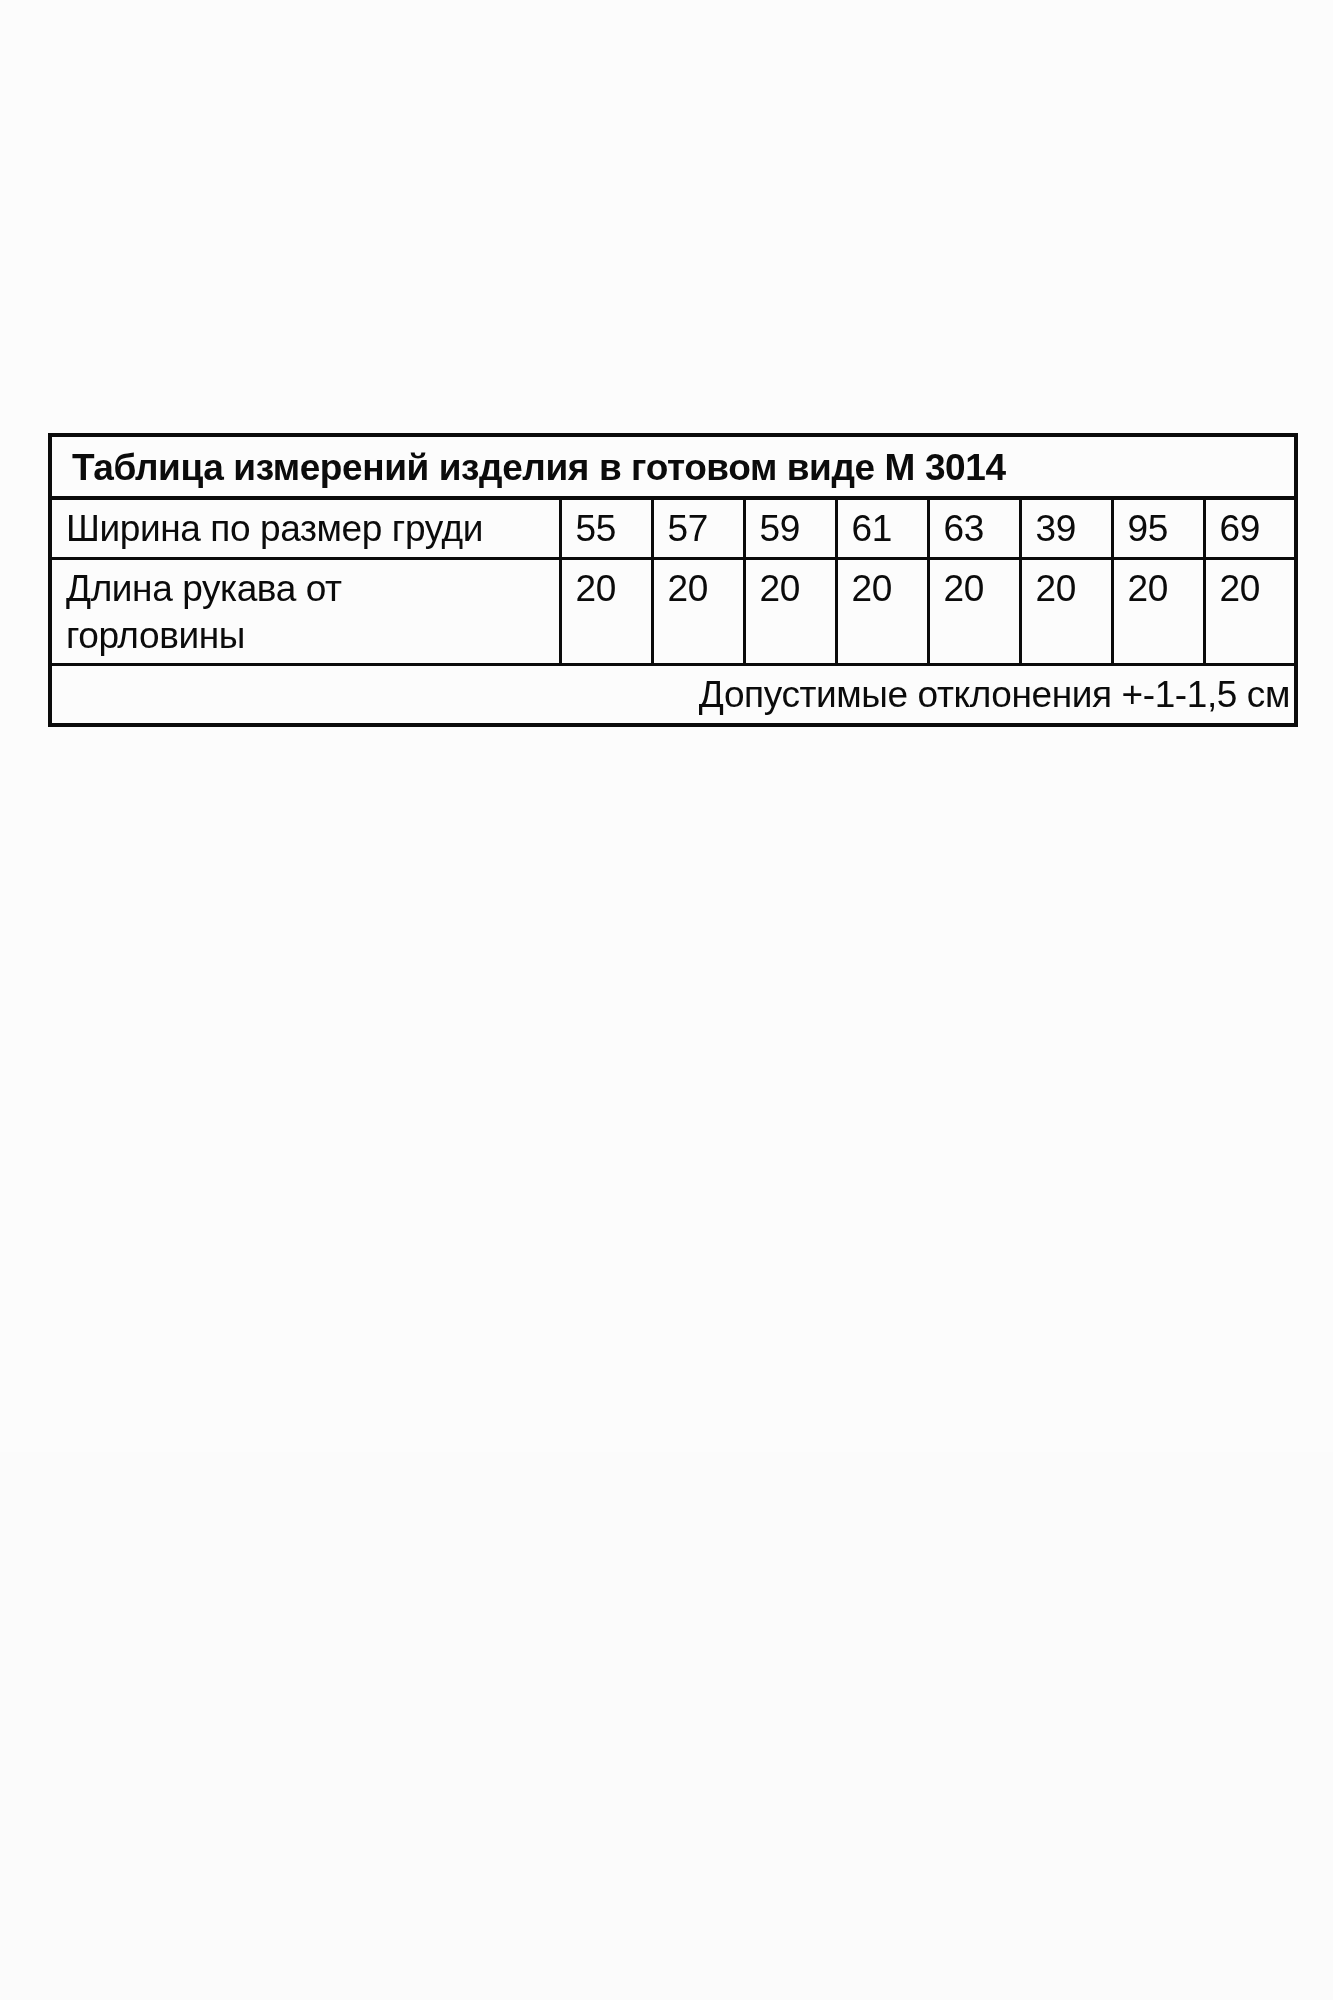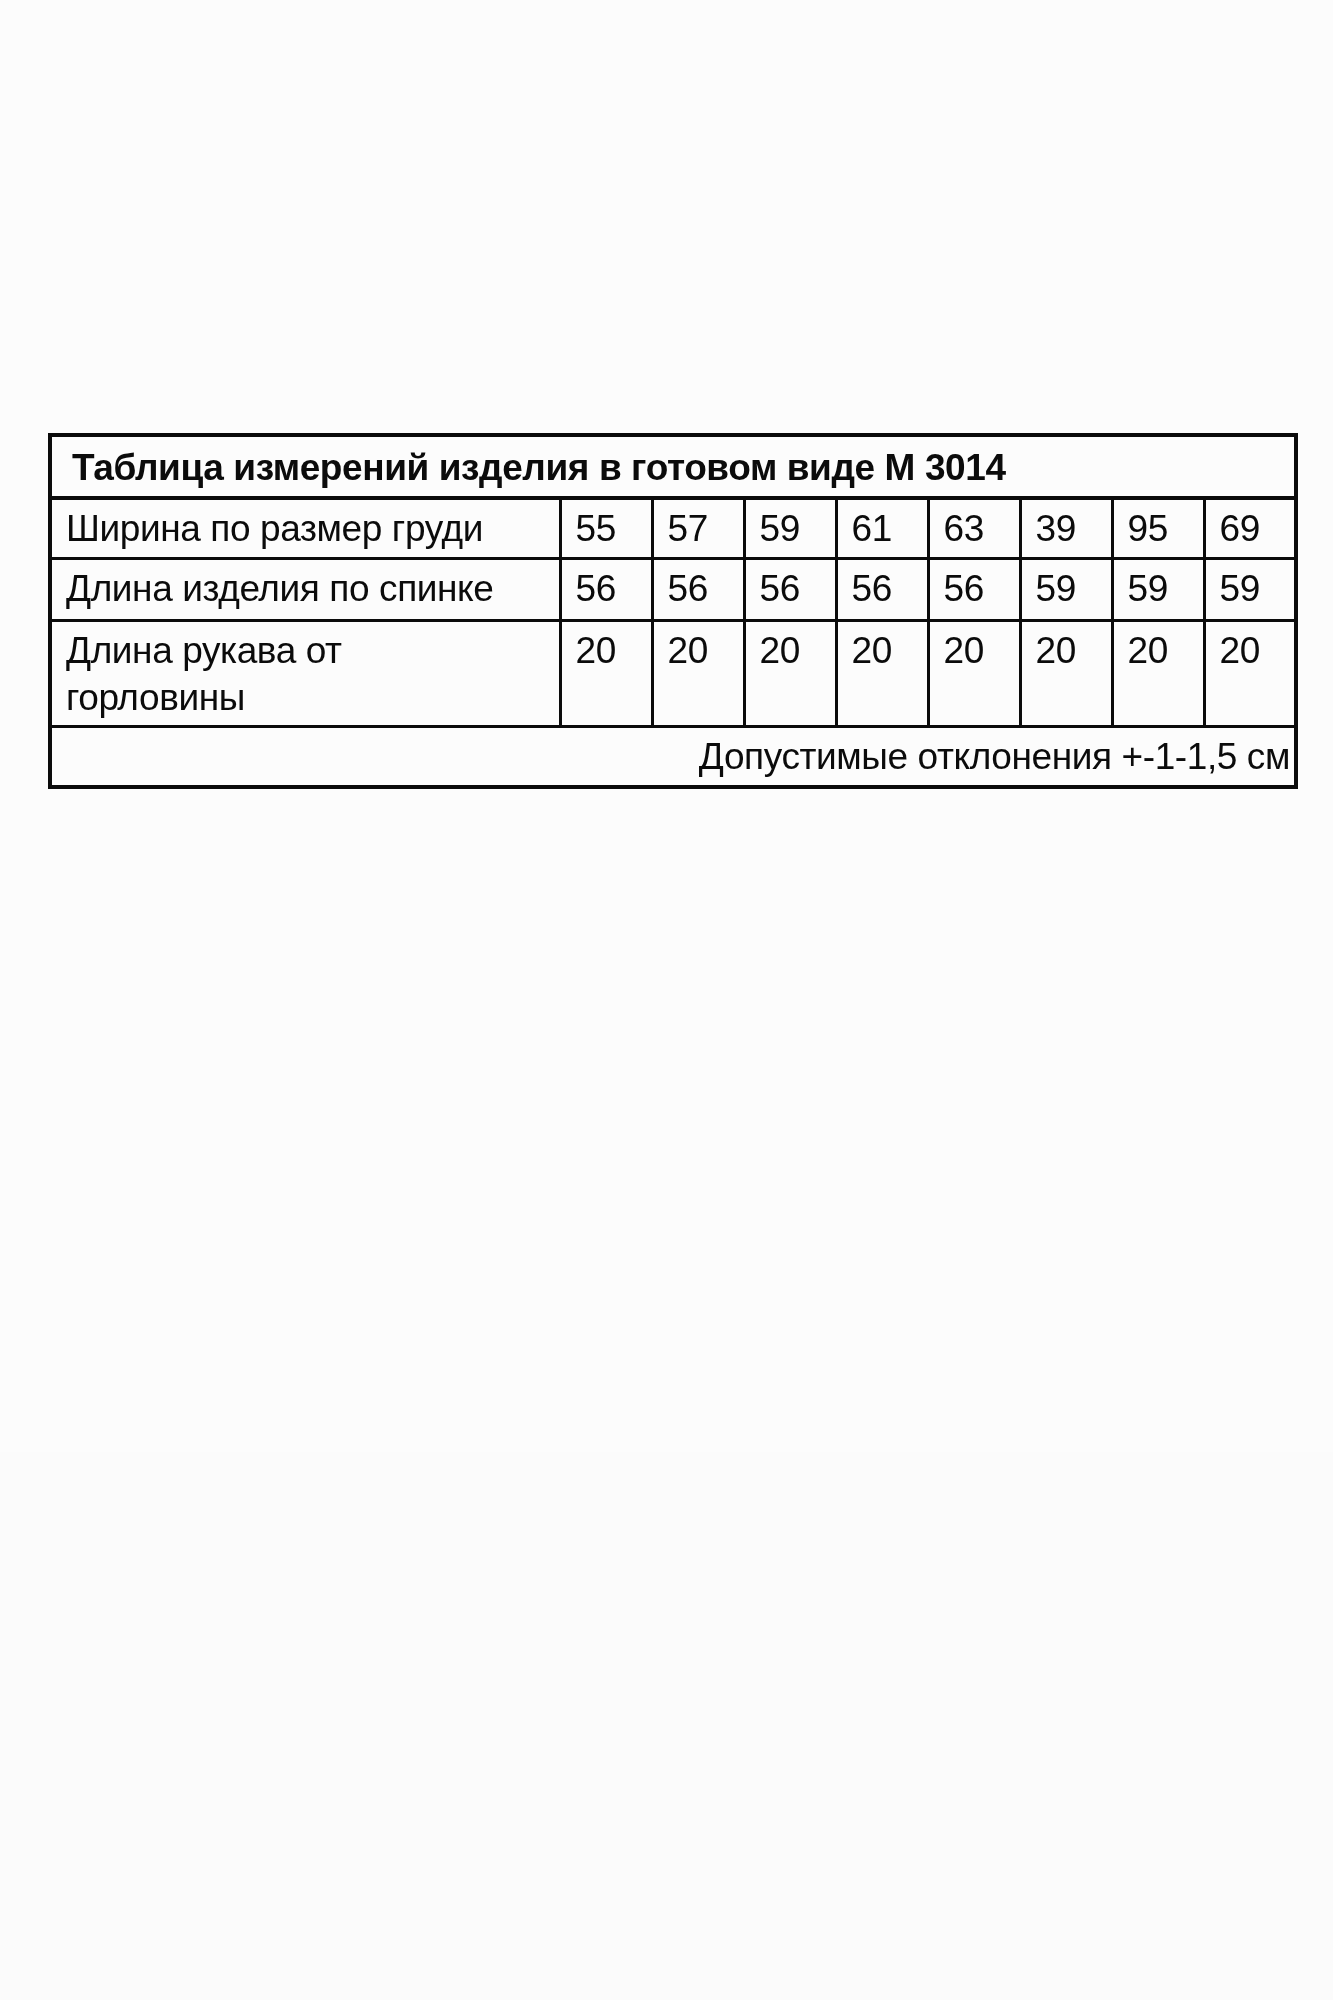--- a/index.html
+++ b/index.html
@@ -92,31 +92,20 @@
         <td class="name">Ширина по размер груди</td>
         <td class="num">55</td>
         <td class="num">57</td>
         <td class="num">59</td>
         <td class="num">61</td>
         <td class="num">63</td>
         <td class="num">39</td>
         <td class="num">95</td>
         <td class="num">69</td>
       </tr>
-      <tr class="data-row-3">
-        <td class="name">Длина изделия по спинке</td>
-        <td class="num">56</td>
-        <td class="num">56</td>
-        <td class="num">56</td>
-        <td class="num">56</td>
-        <td class="num">56</td>
-        <td class="num">59</td>
-        <td class="num">59</td>
-        <td class="num">59</td>
-      </tr>
       <tr class="data-row-4">
         <td class="name">Длина рукава от
 горловины</td>
         <td class="num">20</td>
         <td class="num">20</td>
         <td class="num">20</td>
         <td class="num">20</td>
         <td class="num">20</td>
         <td class="num">20</td>
         <td class="num">20</td>

